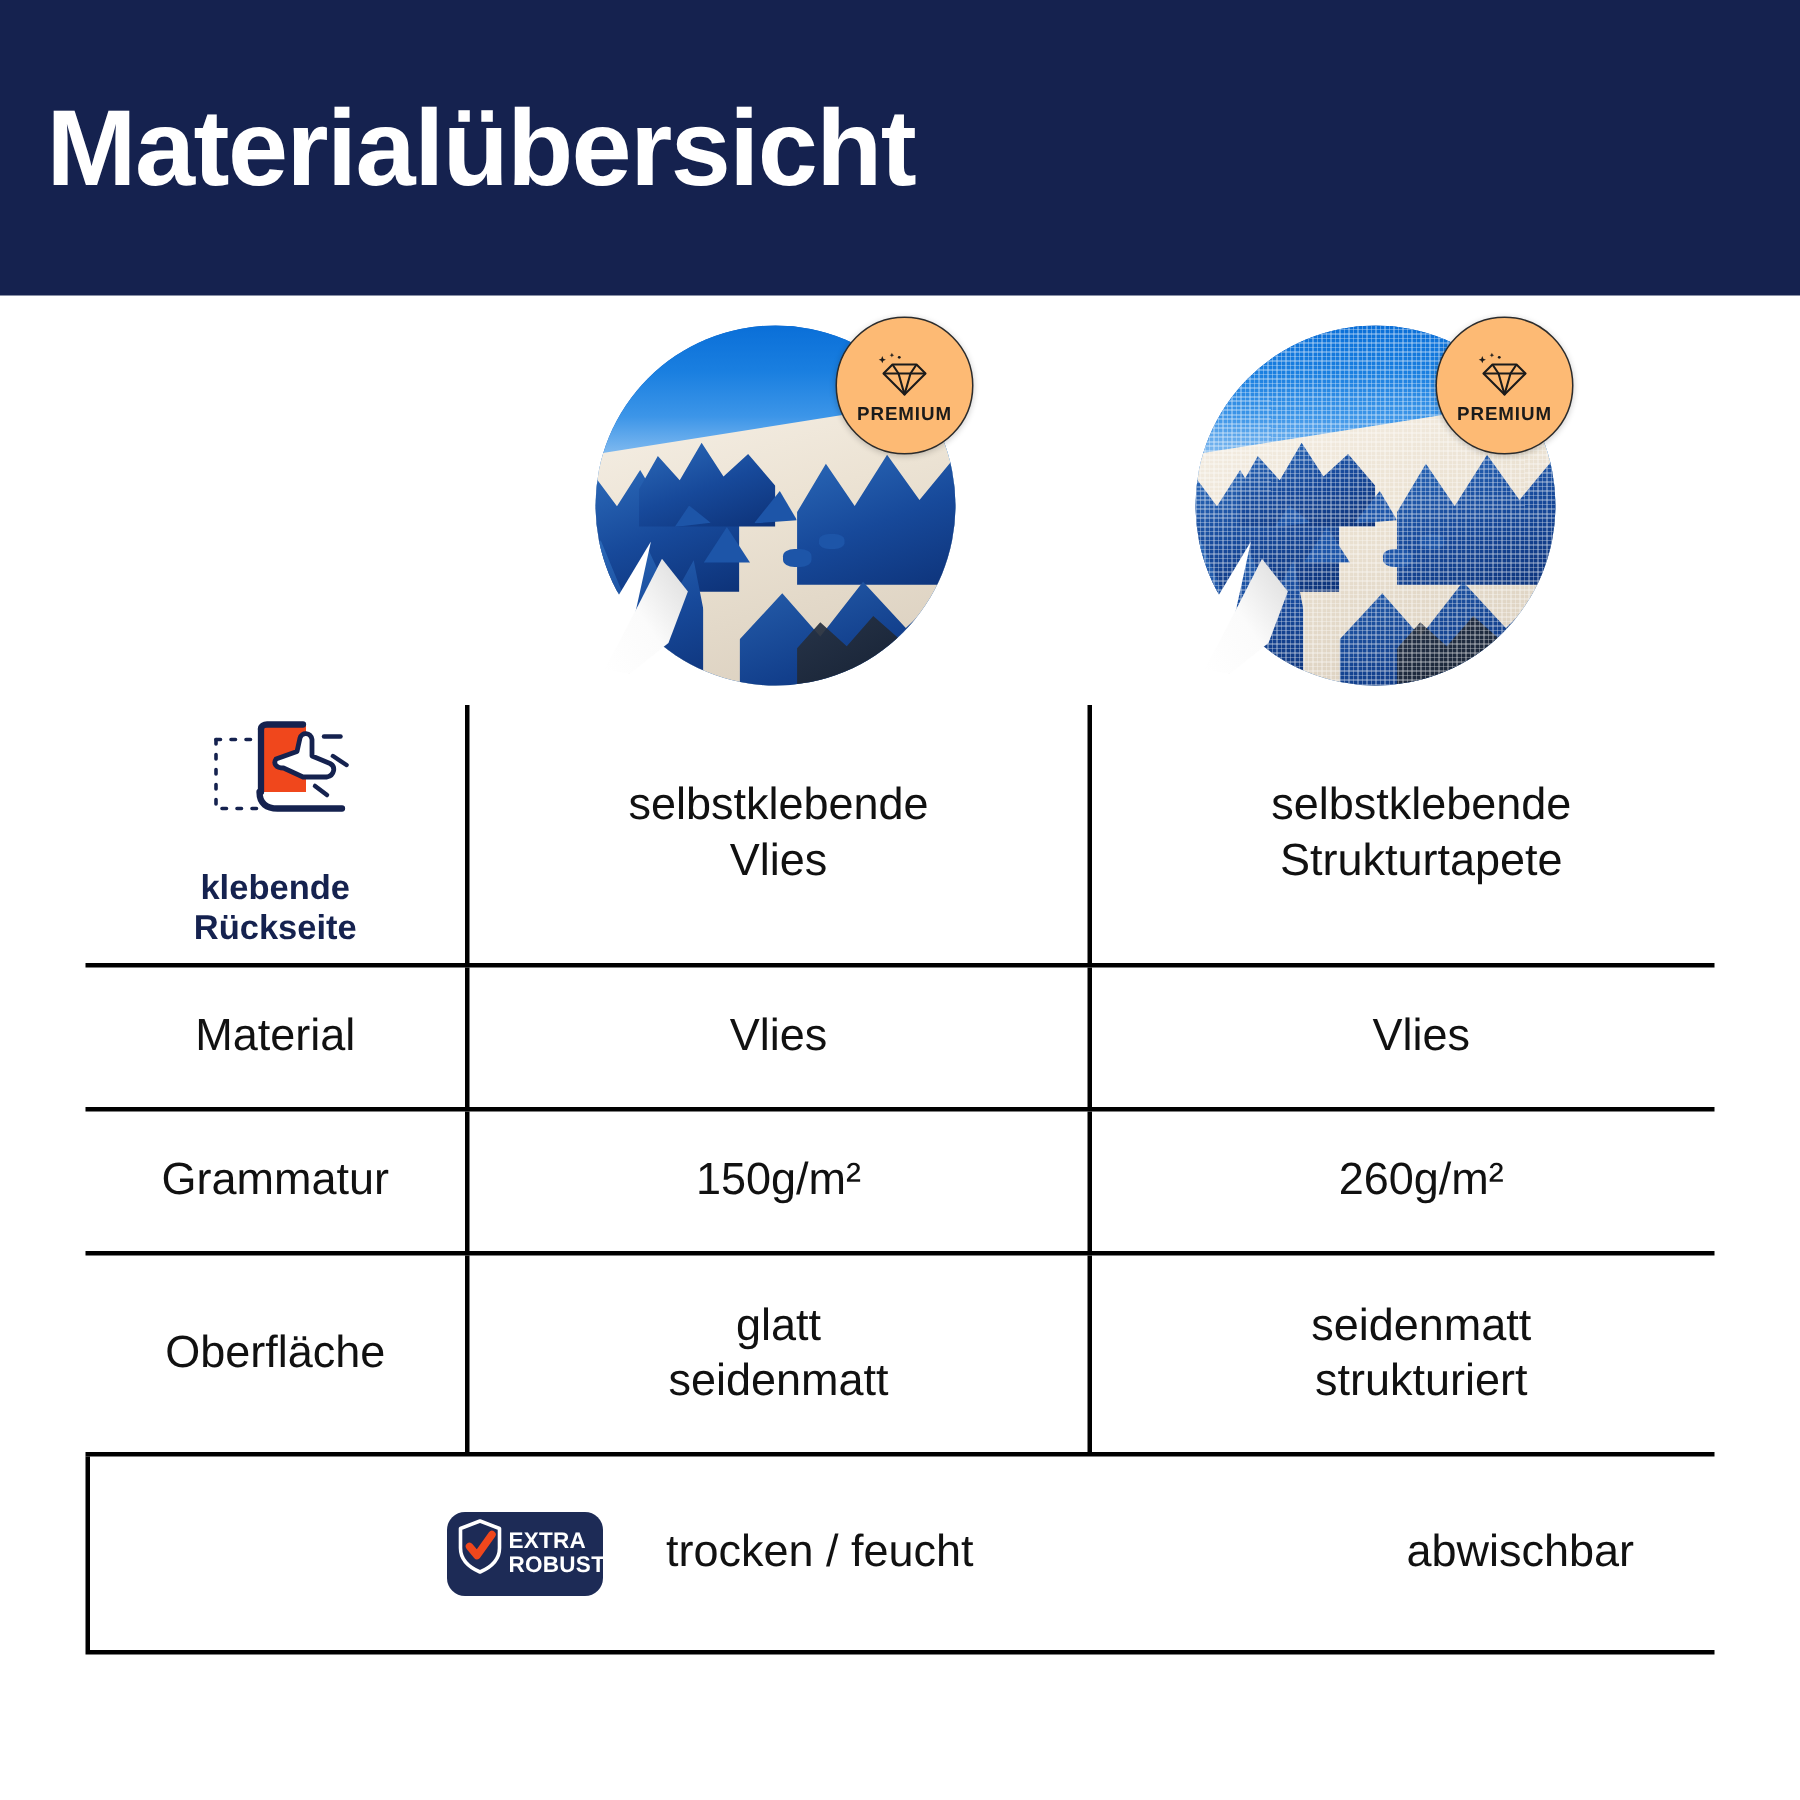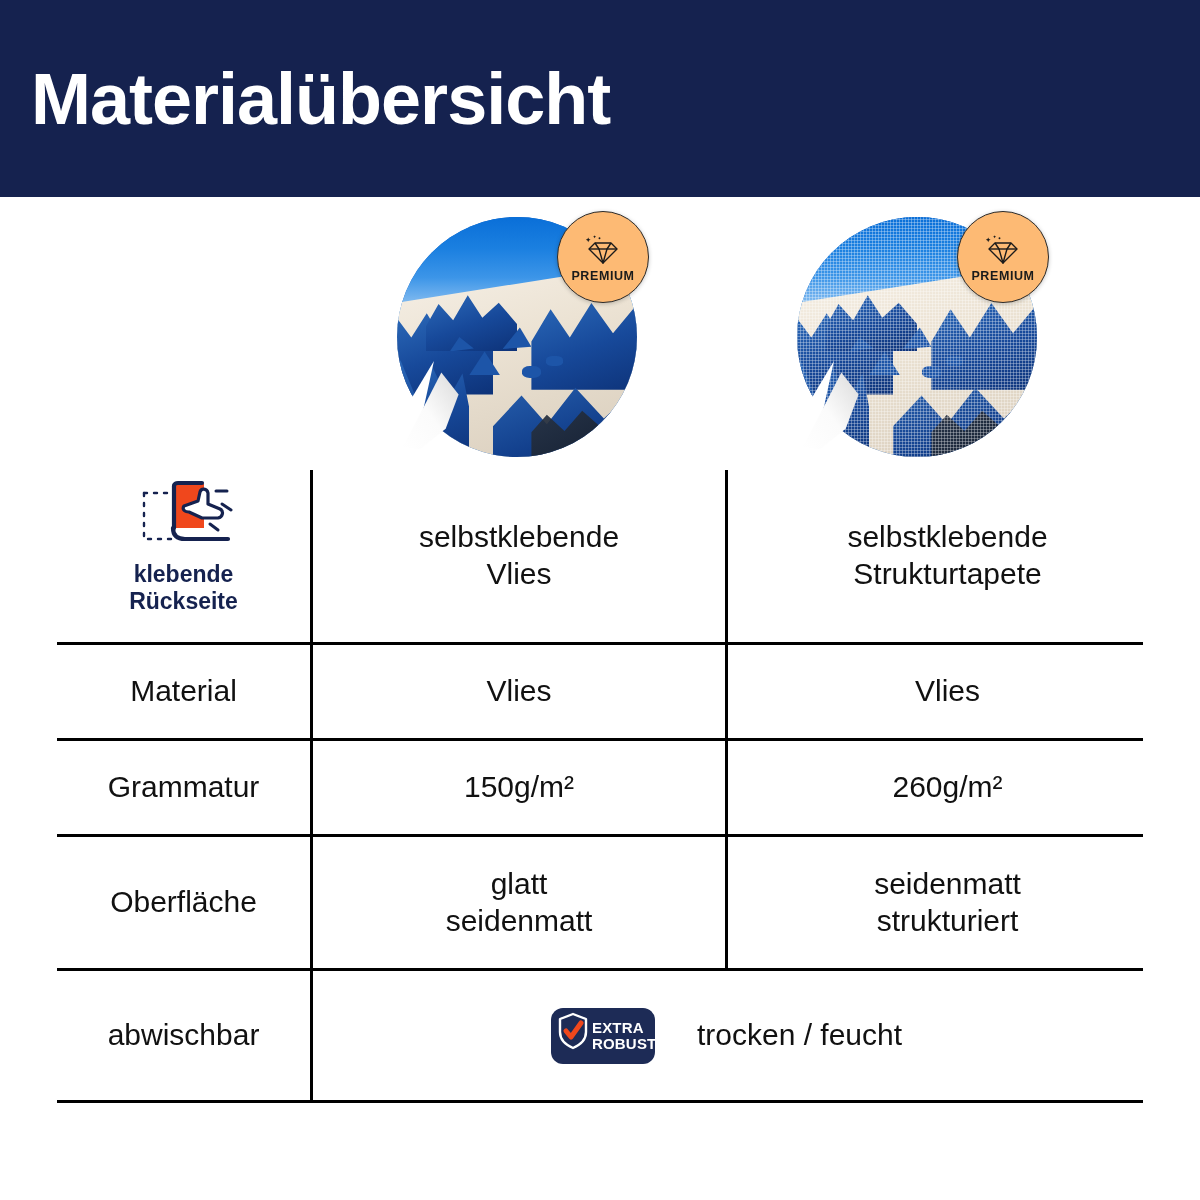--- a/index.html
+++ b/index.html
@@ -218,21 +218,21 @@
     flex-direction: column;
     justify-content: flex-start;
     padding-top: 6px;
   }
   .adhesive-label {
     color: #15224f;
     font-size: 23px;
     font-weight: bold;
     line-height: 1.2;
     text-align: center;
-    margin-top: 4px;
+    margin-top: 20px;
     font-family: "Liberation Sans", sans-serif;
   }
 
   
   .robust-wrap {
     display: flex;
     align-items: center;
     justify-content: center;
     gap: 42px;
     width: 100%;
@@ -419,33 +419,33 @@
     </div>
     <div class="cell c-b">
       <div>
         <span>seidenmatt</span><br>
         <span>strukturiert</span>
       </div>
     </div>
   </div>
 
   <div class="trow row-last">
-    <div class="cell c-label">abwischbar</div>
     <div class="cell c-span">
       <div class="robust-wrap">
         <div class="robust-badge">
           <span>
             <svg width="34" height="40" viewBox="0 0 34 40">
               <path d="M17 3 L30 8 V21 C30 29, 24 34, 17 37 C10 34, 4 29, 4 21 V8 Z" fill="#1d2b56" stroke="#ffffff" stroke-width="2.4" stroke-linejoin="round"></path>
               <path d="M10 20 L15 26 L25 12" fill="none" stroke="#f0471c" stroke-width="5" stroke-linecap="round" stroke-linejoin="round"></path>
             </svg>
           </span>
           <span class="robust-text">
             <span>EXTRA</span><br>
             <span>ROBUST</span>
           </span>
         </div>
         <span class="wipe-text">trocken / feucht</span>
       </div>
     </div>
+    <div class="cell c-label">abwischbar</div>
   </div>
 
 </div>
 
 </body></html>

